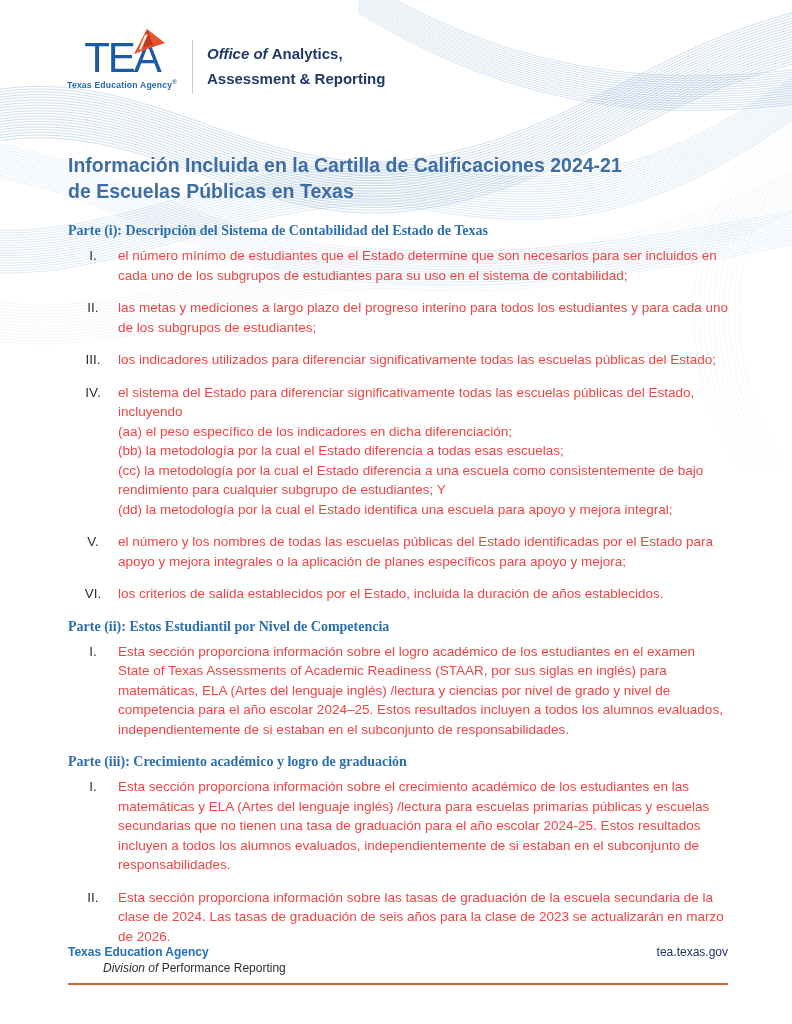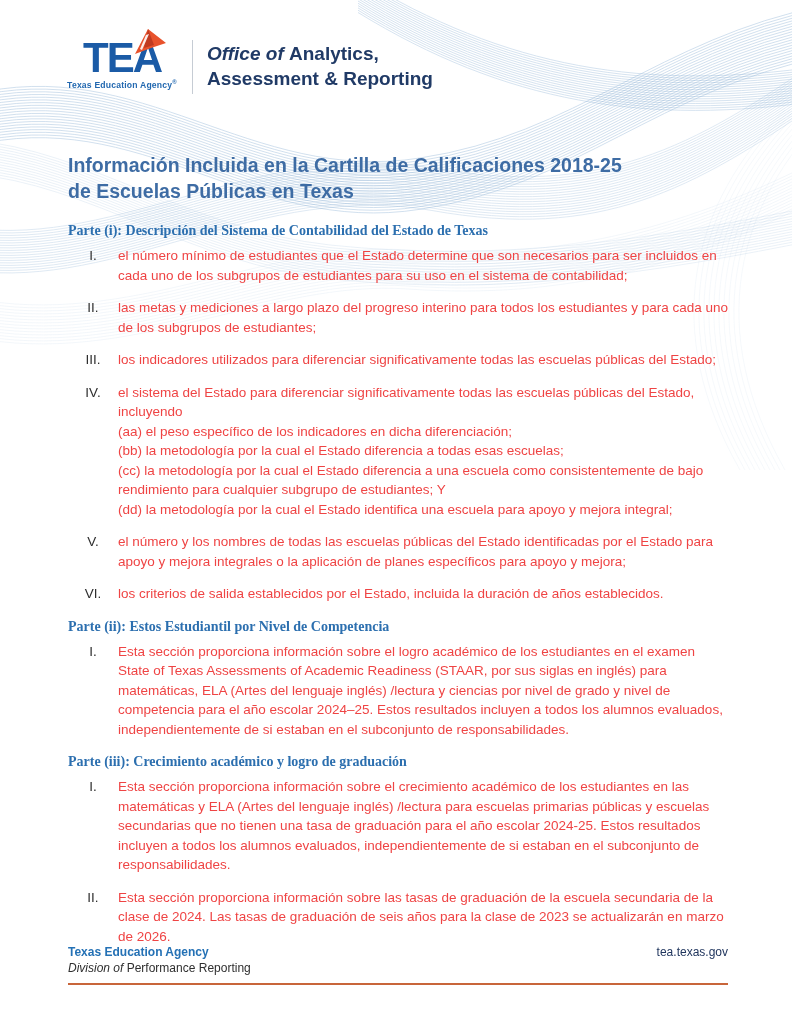--- a/index.html
+++ b/index.html
@@ -24,21 +24,21 @@
     display: flex;
     align-items: flex-start;
     gap: 14px;
   }
   .tea-logo { width: 112px; text-align: center; }
   .tea-acronym {
     position: relative;
     display: inline-block;
     font-size: 42px;
     line-height: 40px;
-    font-weight: 700;
+    font-weight: 400;
     letter-spacing: -2px;
     color: #1b5ba6;
   }
   .tea-flag { position: absolute; top: -9px; right: -6px; }
   .tea-tagline {
     margin-top: 1px;
     font-size: 8.6px;
     font-weight: 700;
     letter-spacing: 0.2px;
     color: #2268b0;
@@ -46,21 +46,21 @@
   }
   .tea-reg { font-size: 6px; vertical-align: super; }
   .header-divider {
     width: 1px;
     height: 54px;
     background: #c6ccd4;
     margin-top: 2px;
   }
   .office {
     padding-top: 3px;
-    font-size: 19px;
+    font-size: 15px;
     line-height: 25px;
     font-weight: 700;
     color: #203a66;
   }
   .office .it { font-style: italic; font-weight: 600; }
   
   .content {
     position: absolute;
     top: 152px; left: 68px;
     width: 662px;
@@ -100,21 +100,21 @@
   .footer {
     position: absolute;
     top: 944px; left: 68px;
     width: 660px;
     font-size: 12px;
     line-height: 16px;
   }
   .footer-rows { display: flex; justify-content: space-between; }
   .footer-agency { font-weight: 700; color: #2471b5; }
   .footer-division { color: #2f2f2f; }
-  .footer-division .it { font-style: italic; }
+  .footer-division .it { font-style: italic; margin-left: 35px; }
   .footer-right { text-align: right; color: #21365e; }
   .footer-sep { color: #d2693a; margin: 0 5px; }
   .footer-rule {
     margin-top: 7px;
     height: 2px;
     background: #c8653a;
   }
   a.plain { color: inherit; text-decoration: none; padding-left: 36px; }
 </style>
 </head>
@@ -254,21 +254,21 @@
     <div class="header-divider"></div>
     <div class="office">
       <div><span class="it">Office of </span><span>Analytics,</span></div>
       <div>Assessment &amp; Reporting</div>
     </div>
   </div>
 
   <div class="content">
 
     <div class="doc-title">
-      <div>Información Incluida en la Cartilla de Calificaciones 2018-25</div>
+      <div>Información Incluida en la Cartilla de Calificaciones 2024-21</div>
       <div>de Escuelas Públicas en Texas</div>
     </div>
 
     <section>
       <div class="part-heading">Parte (i): Descripción del Sistema de Contabilidad del Estado de Texas</div>
       <div class="item">
         <div class="roman">I.</div>
         <div class="item-text">el número mínimo de estudiantes que el Estado determine que son necesarios para ser incluidos en cada uno de los subgrupos de estudiantes para su uso en el sistema de contabilidad;</div>
       </div>
       <div class="item">

